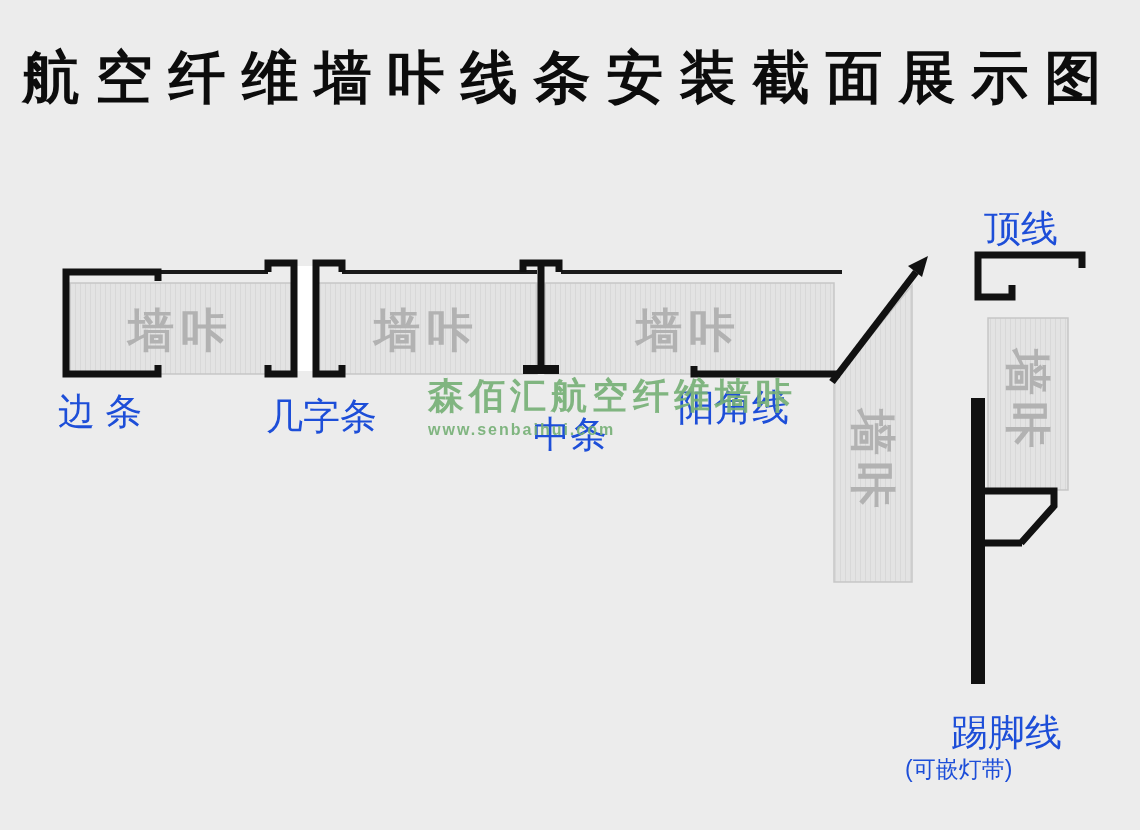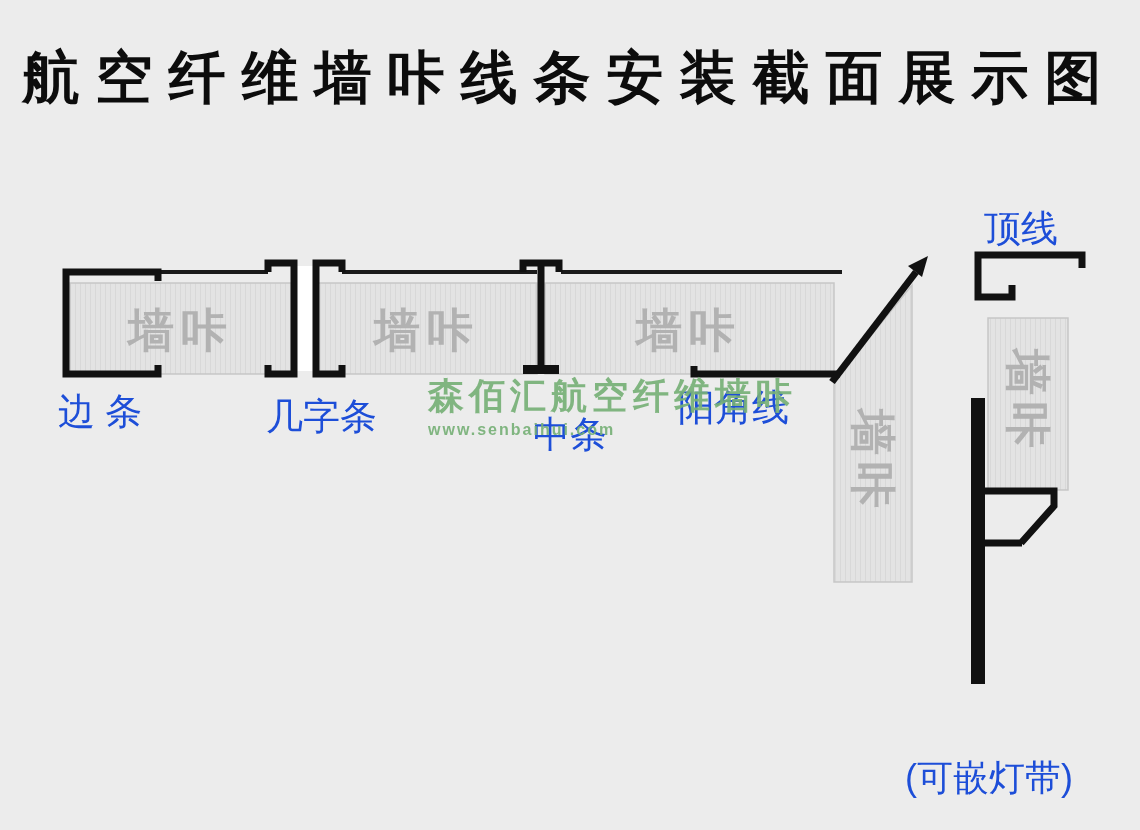--- a/index.html
+++ b/index.html
@@ -20,21 +20,21 @@
   .lbl {
     position: absolute; font-size: 37px; font-weight: normal;
     color: #1d4ed8; white-space: nowrap; text-align: center;
   }
   .lbl-edge   { left: 58px;  top: 381px; margin-top: 6px; }
   .lbl-ji     { left: 266px; top: 383px; margin-top: 9px; }
   .lbl-mid    { left: 533px; top: 410px; }
   .lbl-corner { left: 678px; top: 383px; }
   .lbl-top    { left: 984px; top: 204px; }
   .lbl-skirt  { left: 951px; top: 708px; }
-  .lbl-note   { left: 905px; top: 754px; font-size: 36px; }
+  .lbl-note   { left: 905px; top: 754px; font-size: 23px; }
   .wm {
     position: absolute; font-weight: bold; color: rgba(118, 176, 118, 0.92);
     white-space: nowrap; z-index: 5;
   }
   .wm1 { left: 428px; top: 372px; font-size: 36px; letter-spacing: 5px; }
   .wm2 { left: 428px; top: 421px; font-size: 16px; letter-spacing: 2px; text-align: center; }
   svg { position: absolute; left: 0; top: 0; }
   .profile { stroke: #111; fill: none; stroke-width: 7; }
   .thinline { stroke: #1a1a1a; fill: none; stroke-width: 4; }
   .pfill { fill: #111; stroke: none; }
@@ -91,18 +91,19 @@
 
     <rect class="pfill" x="971" y="398" width="14" height="286"></rect>
     <path class="profile" d="M 985 491 L 1054 491 L 1054 506 L 1021 543 M 985 543 L 1022 543" stroke-width="6"></path>
   </svg>
 
   <div class="lbl lbl-edge">边 条</div>
   <div class="lbl lbl-ji">几字条</div>
   <div class="lbl lbl-mid">中条</div>
   <div class="lbl lbl-corner">阳角线</div>
   <div class="lbl lbl-top">顶线</div>
+  <div class="lbl lbl-skirt">踢脚线</div>
   <div class="lbl lbl-note">(可嵌灯带)</div>
 
   <div class="wm wm1">森佰汇航空纤维墙咔</div>
   <div class="wm wm2">www.senbaihui.com</div>
 
 </div>
 
 </body></html>

